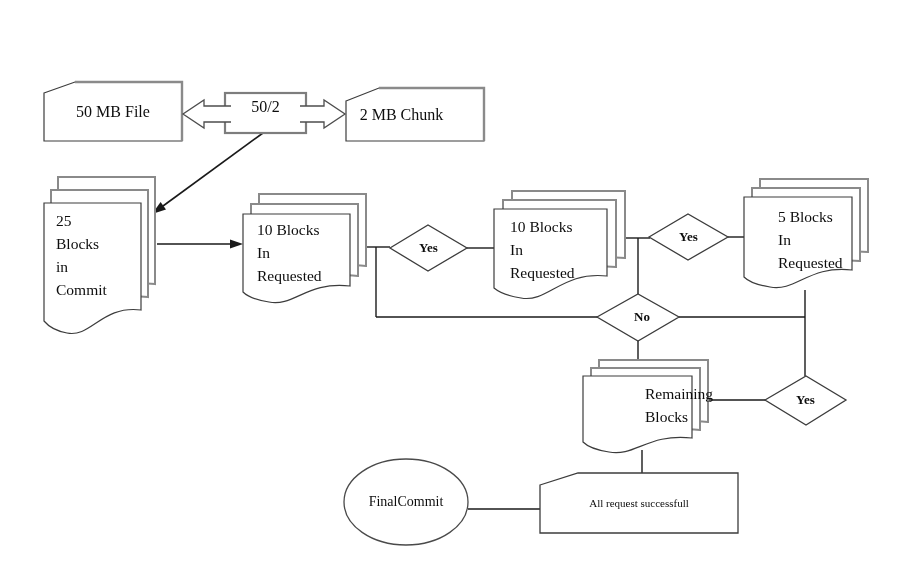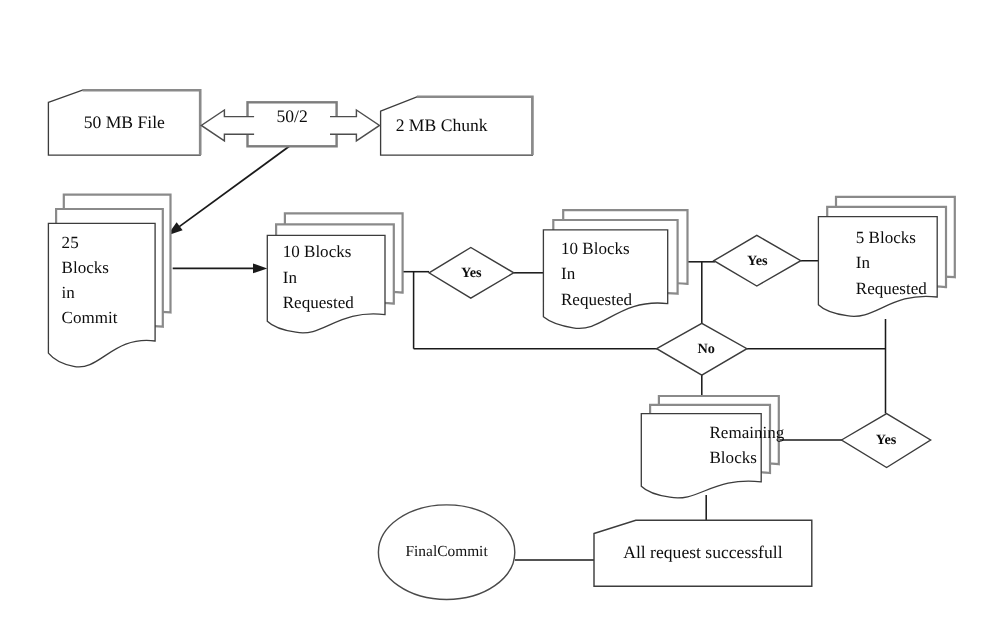--- a/index.html
+++ b/index.html
@@ -158,15 +158,15 @@
   <div class="t dlabel" style="left:390px;top:240px;width:77px;">Yes</div>
   <div class="t dlabel" style="left:649px;top:229px;width:79px;">Yes</div>
   <div class="t dlabel" style="left:601px;top:309px;width:82px;">No</div>
   <div class="t dlabel" style="left:765px;top:392px;width:81px;">Yes</div>
 
   <div class="t center ellipse-label" style="left:344px;top:459px;width:124px;height:86px;">
     <div>Final</div>
     <div>Commit</div>
   </div>
 
-  <div class="t center" style="left:540px;top:473px;width:198px;height:60px;font-size:16px;">All request successfull</div>
+  <div class="t center" style="left:540px;top:473px;width:198px;height:60px;font-size:11px;">All request successfull</div>
 
 </div>
 
 </body></html>

